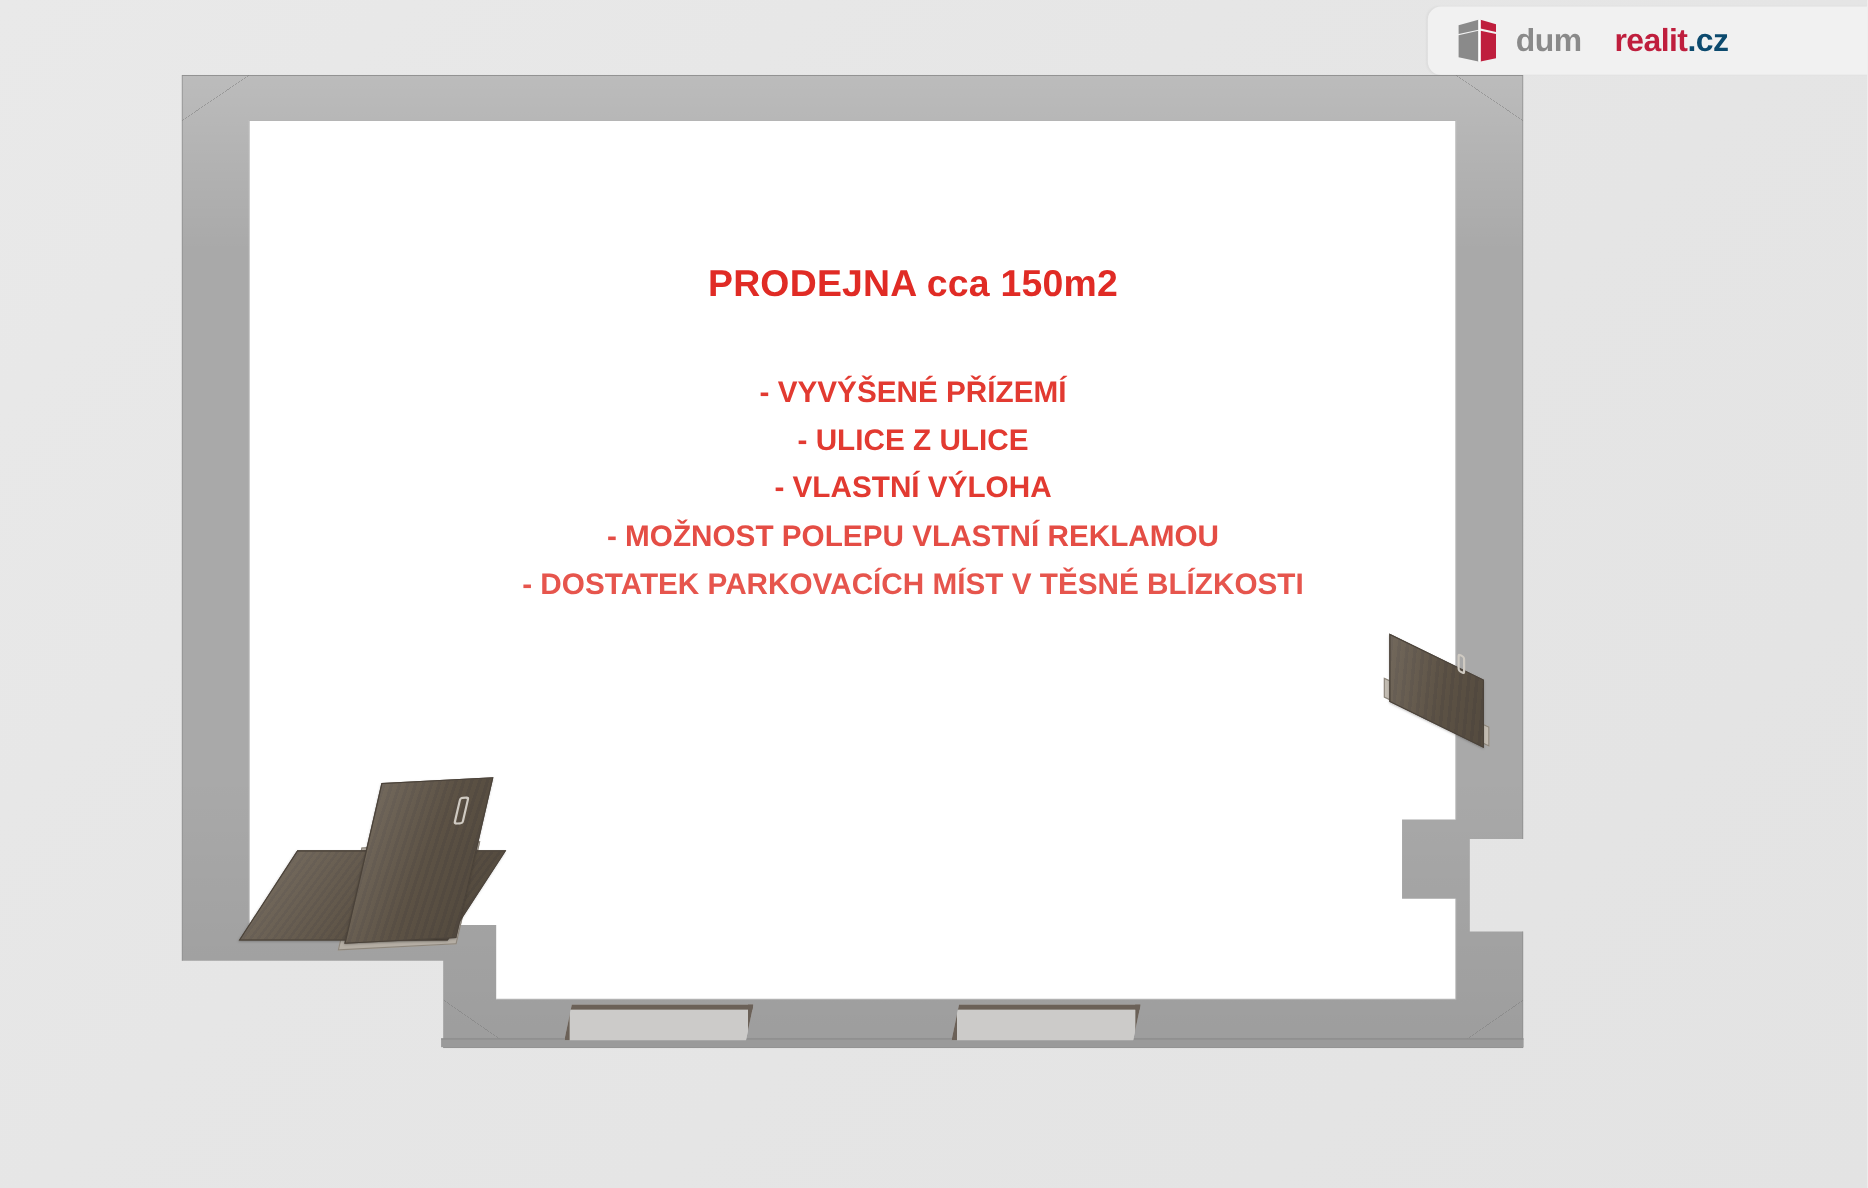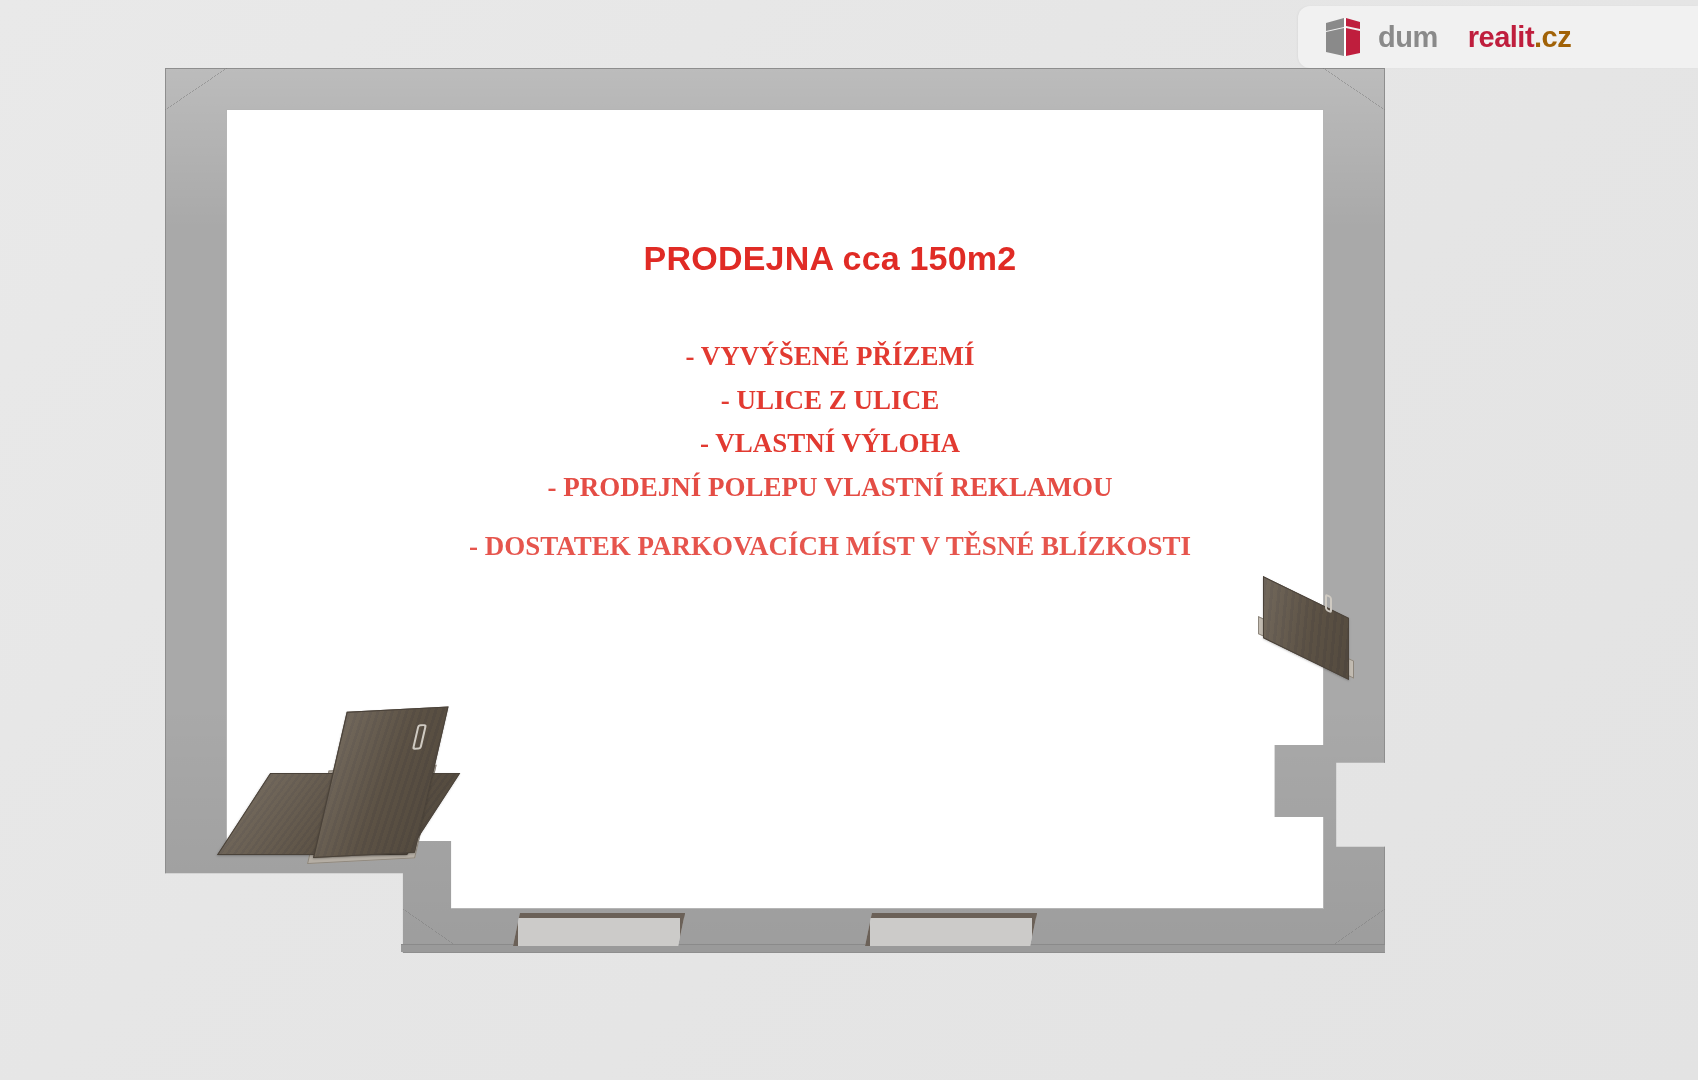--- a/index.html
+++ b/index.html
@@ -172,49 +172,48 @@
     text-align:center; pointer-events:none;
   }
   #copy .headline{
     font-size:34px; font-weight:bold; color:#e02b25;
     letter-spacing:.2px; line-height:1.1;
     text-shadow:0 1px 0 rgba(255,255,255,.45);
   }
   #copy .bullets{
     margin-top:62px;
     display:flex; flex-direction:column; gap:9px;
-    font-family:Liberation Serif, serif;
   }
   #copy .bullets .line{
     font-size:27px; font-weight:bold; color:#e23a31;
     line-height:1.28; white-space:nowrap;
     text-shadow:0 1px 0 rgba(255,255,255,.35);
   }
   #copy .bullets .line.fade{ opacity:.90; }
-  #copy .bullets .line.fade2{ opacity:.86;margin-top:15px; }
+  #copy .bullets .line.fade2{ opacity:.86; }
 
   
   #logo{
     position:absolute; right:0px; top:6px;
     width:400px; height:62px;
     background:#f1f1f1;
     border-top-left-radius:12px;
     border-bottom-left-radius:12px;
     display:flex; align-items:center; gap:14px;
     padding-left:26px;
     box-shadow:-1px 0 2px rgba(0,0,0,.04);
   }
   #logo .mark{ width:40px; height:44px; flex:none; }
   #logo .wordmark{
     font-size:29px; font-weight:bold; letter-spacing:-.5px;
     display:flex; align-items:baseline;
   }
   #logo .w-gray{ color:#8a8a8a; }
   #logo .w-red{ color:#bf1e3d;margin-left:30px; }
-  #logo .w-dot{ color:#a16207; }
+  #logo .w-dot{ color:#0c4a6e; }
 </style>
 </head>
 <body>
 
 <div id="stage">
 
   <div id="plan">
 
     <div class="wall-shell">
       <div class="wall-shade"></div>
@@ -247,21 +246,21 @@
     <div class="door-leaf door-right-leaf"></div>
     <div class="door-handle door-right-handle"></div>
   </div>
 
   <div id="copy">
     <div class="headline">PRODEJNA cca 150m2</div>
     <div class="bullets">
       <div class="line">- VYVÝŠENÉ PŘÍZEMÍ</div>
       <div class="line">- ULICE Z ULICE</div>
       <div class="line">- VLASTNÍ VÝLOHA</div>
-      <div class="line fade">- PRODEJNÍ POLEPU VLASTNÍ REKLAMOU</div>
+      <div class="line fade">- MOŽNOST POLEPU VLASTNÍ REKLAMOU</div>
       <div class="line fade2">- DOSTATEK PARKOVACÍCH MÍST V TĚSNÉ BLÍZKOSTI</div>
     </div>
   </div>
 
   <div id="logo">
     <span class="mark">
       <svg width="40" height="44" viewBox="0 0 40 44" xmlns="http://www.w3.org/2000/svg">
         <polygon points="2,8 20,3 20,12 2,16" fill="#8a8a8a"></polygon>
         <polygon points="2,17 20,13 20,41 2,37" fill="#8a8a8a"></polygon>
         <polygon points="22,3 36,7 36,14 22,11" fill="#bf1e3d"></polygon>

